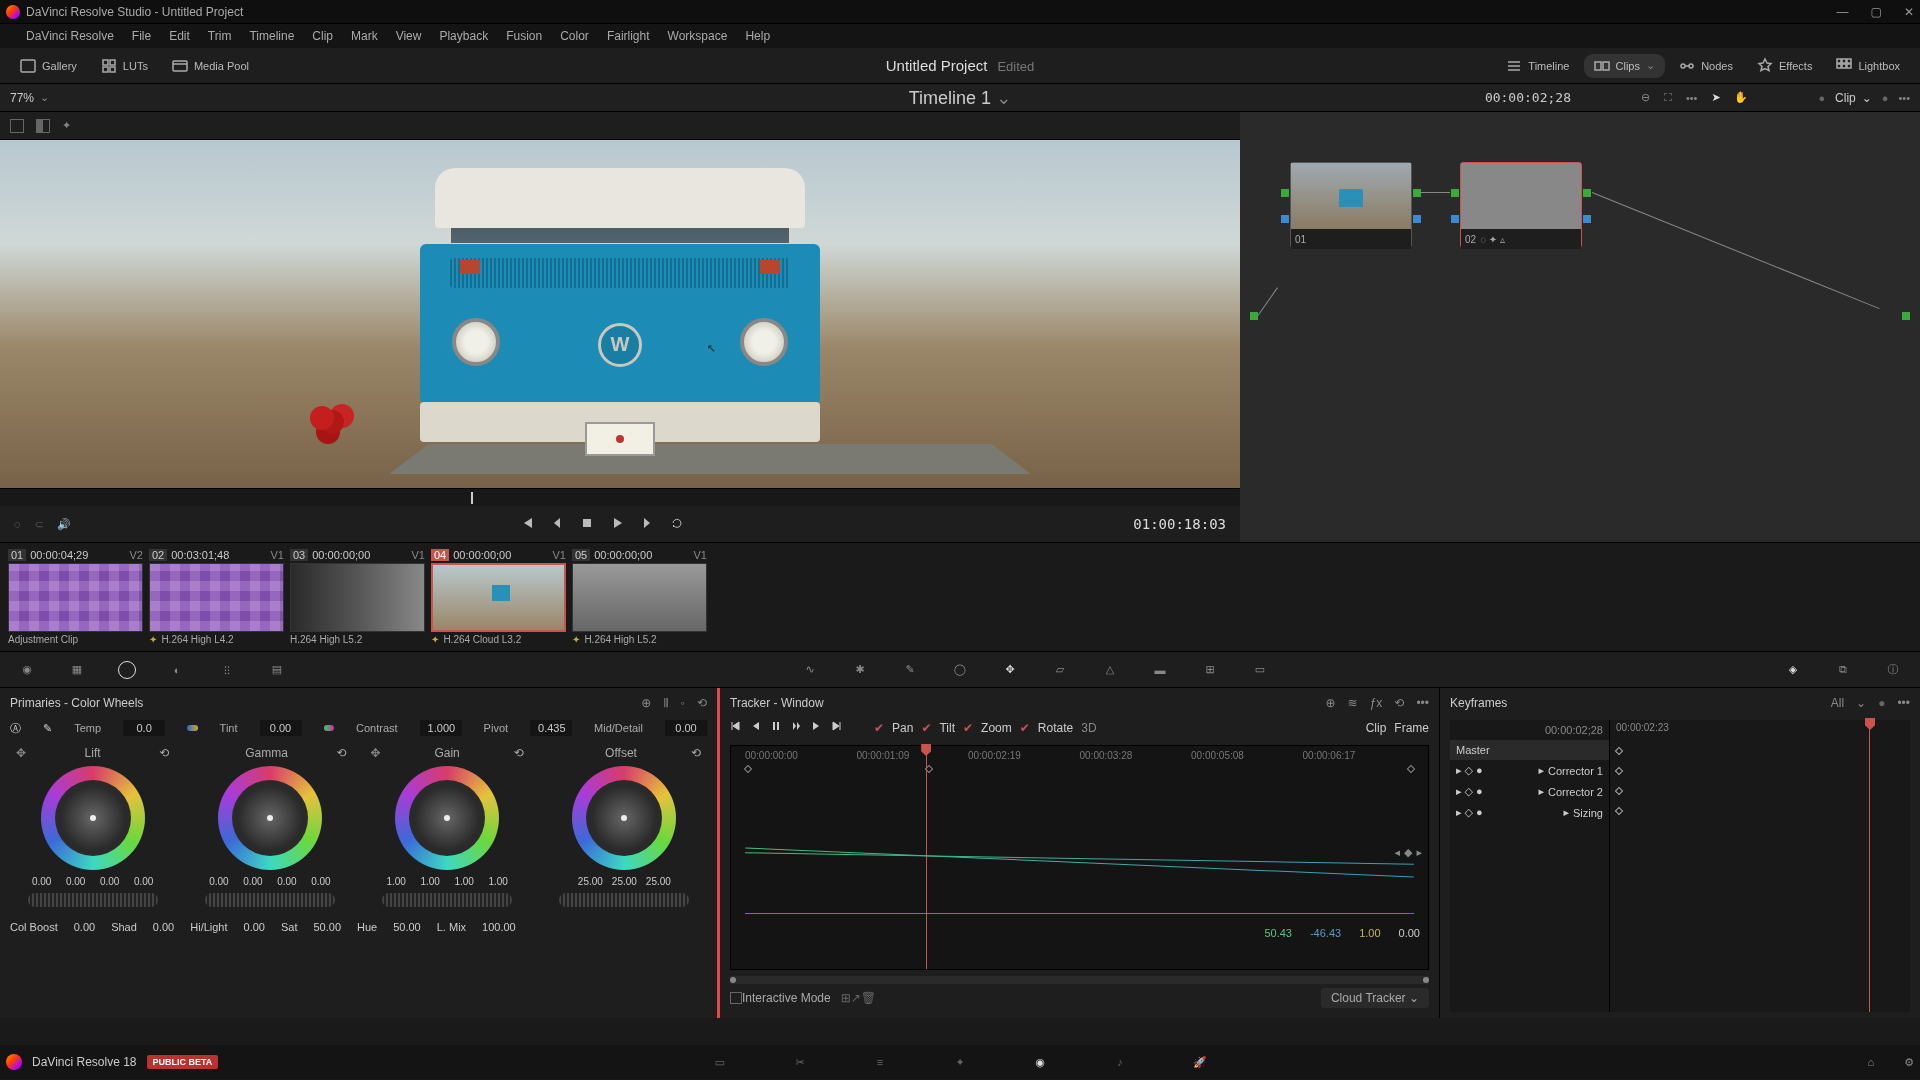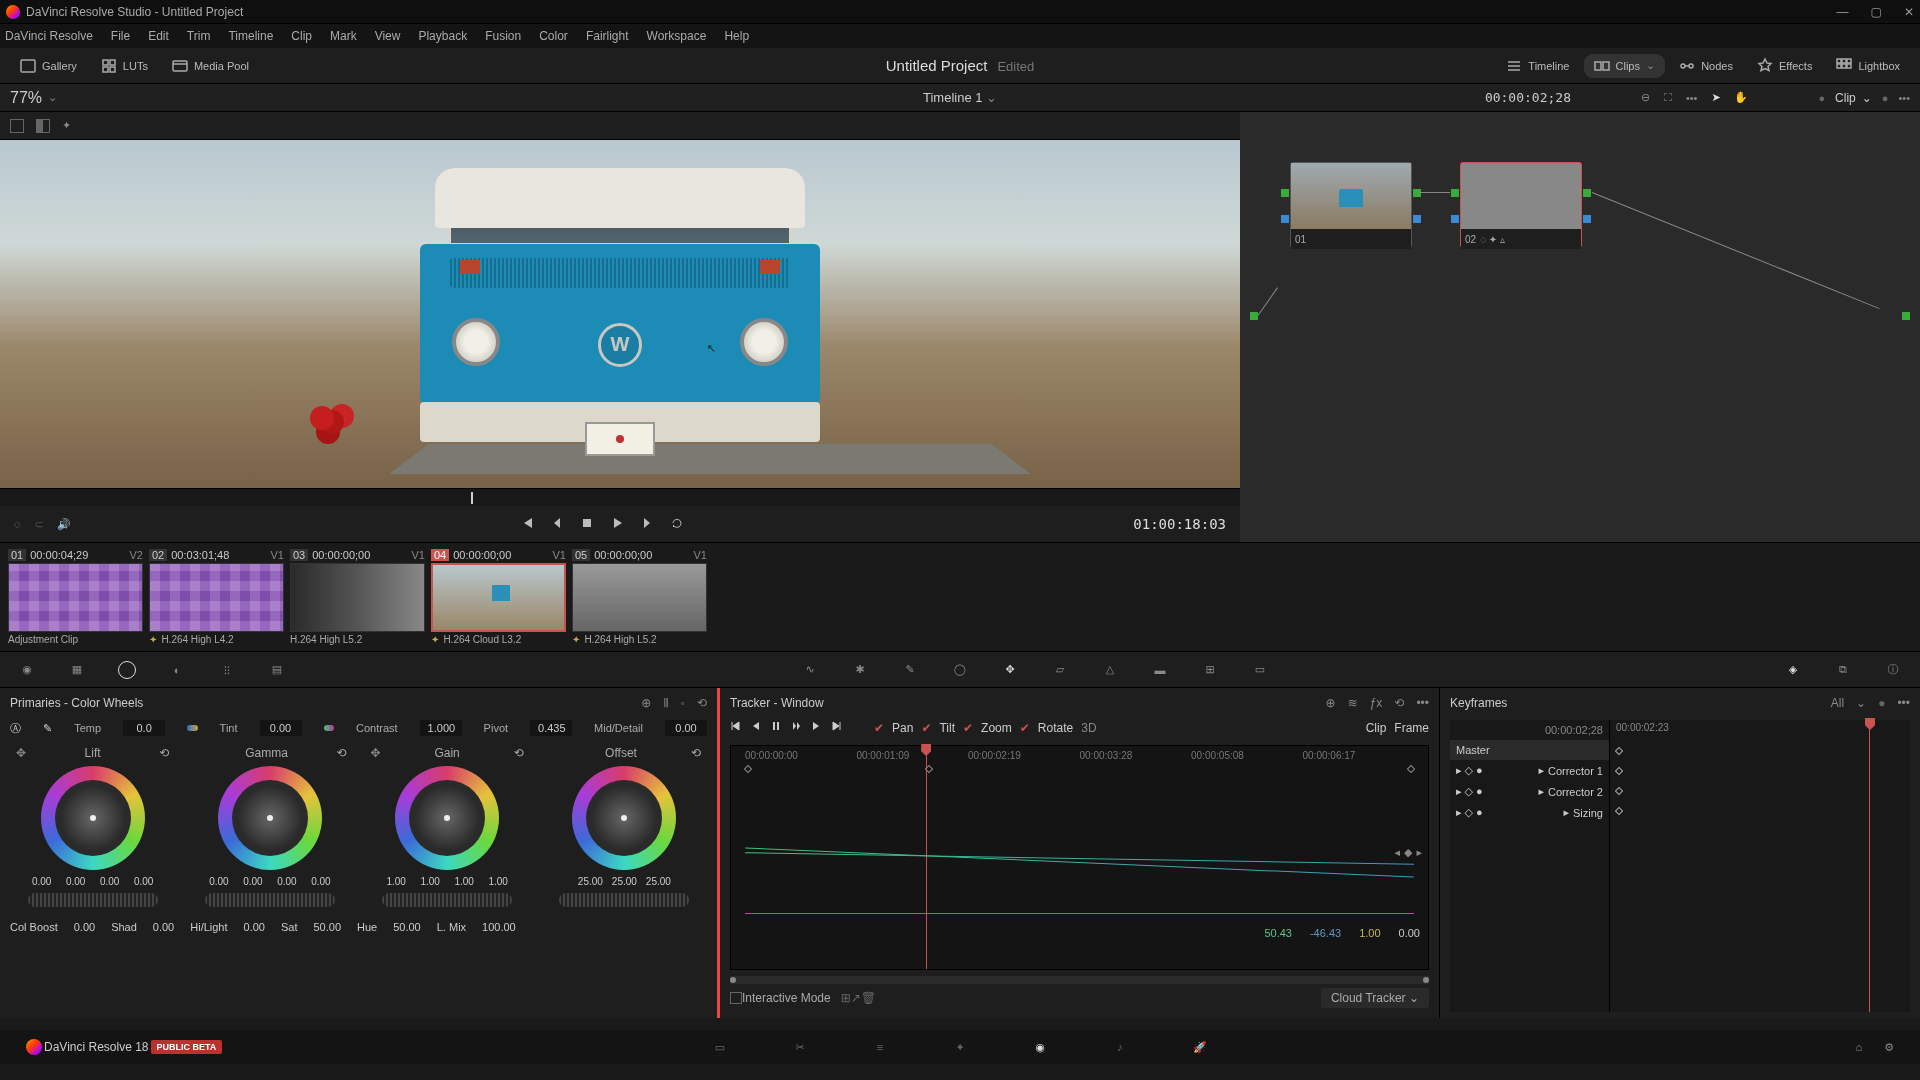--- a/index.html
+++ b/index.html
@@ -1,29 +1,29 @@
 <!DOCTYPE html>
 <html><head>
 <meta charset="utf-8">
 <style>
 * { margin:0; padding:0; box-sizing:border-box; font-family:Arial,sans-serif; -webkit-font-smoothing:antialiased; }
 body { background:#1a1a1a; color:#ccc; font-size:11px; width:1920px; height:1080px; overflow:hidden; user-select:none; }
 .titlebar { height:24px; background:#0f0f0f; display:flex; align-items:center; padding:0 6px; border-bottom:1px solid #000; }
 .titlebar .app-icon { width:14px; height:14px; background:linear-gradient(135deg,#ff9a00,#ff3d00 40%,#b000ff 80%); border-radius:50%; margin-right:6px; }
 .titlebar .title { color:#aaa; font-size:12px; }
 .titlebar .win-btns { margin-left:auto; display:flex; gap:22px; color:#999; font-size:12px; }
-.menubar { height:24px; background:#141414; display:flex; align-items:center; padding:0 5px; gap:18px; font-size:12px; color:#aaa; }
+.menubar { height:24px; background:#141414; display:flex; align-items:center; padding:0 26px; gap:18px; font-size:12px; color:#aaa; }
 .toolbar { height:36px; background:#1e1e1e; display:flex; align-items:center; padding:0 10px; gap:4px; border-bottom:1px solid #000; }
 .tool-btn { display:flex; align-items:center; gap:6px; padding:4px 10px; color:#bbb; border-radius:3px; }
 .tool-btn svg { width:16px; height:16px; fill:none; stroke:#aaa; stroke-width:1.5; }
 .proj-title { position:absolute; left:50%; transform:translateX(-50%); font-size:15px; color:#ddd; font-weight:500; }
 .edited { color:#777; margin-left:10px; font-size:13px; }
 .subbar { height:28px; background:#202020; display:flex; align-items:center; padding:0 10px; border-bottom:1px solid #000; }
-.subbar .zoom { color:#ccc; font-size:16px; }
-.subbar .tl-label { position:absolute; left:50%; transform:translateX(-50%); color:#ccc; font-size:13px; }
+.subbar .zoom { color:#ccc; font-size:12px; }
+.subbar .tl-label { position:absolute; left:50%; transform:translateX(-50%); color:#ccc; font-size:18px; }
 .subbar .tc { margin-left:auto; color:#ccc; font-size:13px; font-family:monospace; margin-right:70px; }
 .subbar .icons { display:flex; gap:14px; align-items:center; color:#888; }
 .subbar .right-grp { display:flex; gap:10px; margin-left:70px; align-items:center; }
 .upper { display:flex; height:430px; background:#000; }
 .viewer-wrap { width:1240px; display:flex; flex-direction:column; background:#181818; }
 .tool-row { height:28px; background:#1e1e1e; display:flex; align-items:center; padding:0 10px; gap:12px; border-bottom:1px solid #000;}
 .tool-row .sq { width:14px; height:14px; border:1px solid #666; }
 .viewer { flex:1; background:linear-gradient(180deg,#b8c8d0 0%,#cfd8d6 30%,#9a8668 60%,#786248 100%); position:relative; overflow:hidden; }
 .bus { position:absolute; left:50%; top:8%; transform:translateX(-50%); width:400px; height:310px; }
 .bus-roof { position:absolute; top:0; left:15px; right:15px; height:60px; background:#e8e6de; border-radius:20px 20px 4px 4px; }
@@ -105,21 +105,21 @@
 .kf { flex:1; padding:6px 10px; display:flex; flex-direction:column; min-width:0;}
 .kf-body { flex:1; display:flex; background:#181818; margin-top:4px;}
 .kf-tree { width:160px; border-right:1px solid #000; font-size:11px; color:#ccc;}
 .kf-tree .row { padding:4px 6px; display:flex; align-items:center; gap:4px;}
 .kf-tree .row.master { background:#2a2a2a;}
 .kf-lane { flex:1; position:relative;}
 .kf-lane .tc3 { position:absolute; top:2px; font-size:10px; color:#888;}
 .kf-lane .ph3 { position:absolute; right:40px; top:0; bottom:0; width:1px; background:#c9544f;}
 .kf-lane .hdl2 { position:absolute; right:40px; top:-2px; width:10px; height:12px; background:#c9544f; transform:translateX(50%); clip-path:polygon(0 0,100% 0,100% 60%,50% 100%,0 60%);}
 .kf-lane .kdot { position:absolute; width:6px; height:6px; border:1px solid #aaa; transform:rotate(45deg);}
-.footer { position:absolute; bottom:16px; left:0; right:0; height:34px; background:#141414; display:flex; align-items:center; padding:0 26px; gap:2px;}
+.footer { position:absolute; bottom:1px; left:0; right:0; height:34px; background:#141414; display:flex; align-items:center; padding:0 6px; gap:10px;}
 .footer .logo2 { width:16px; height:16px; background:linear-gradient(135deg,#ff9a00,#ff3d00 40%,#b000ff 80%); border-radius:50%;}
 .footer .beta { background:#b8332e; color:#fff; font-size:9px; padding:2px 6px; border-radius:2px; font-weight:bold;}
 .footer .pages { position:absolute; left:50%; transform:translateX(-50%); display:flex; gap:60px; color:#666;}
 .footer .pages .pg { width:20px; height:20px; display:flex; align-items:center; justify-content:center;}
 .footer .pages .pg.active { color:#ddd;}
 .clip-drop { margin-left:auto; color:#ccc; font-size:12px; display:flex; align-items:center; gap:6px;}
 svg { overflow:visible;}
 </style>
 </head>
 <body>

